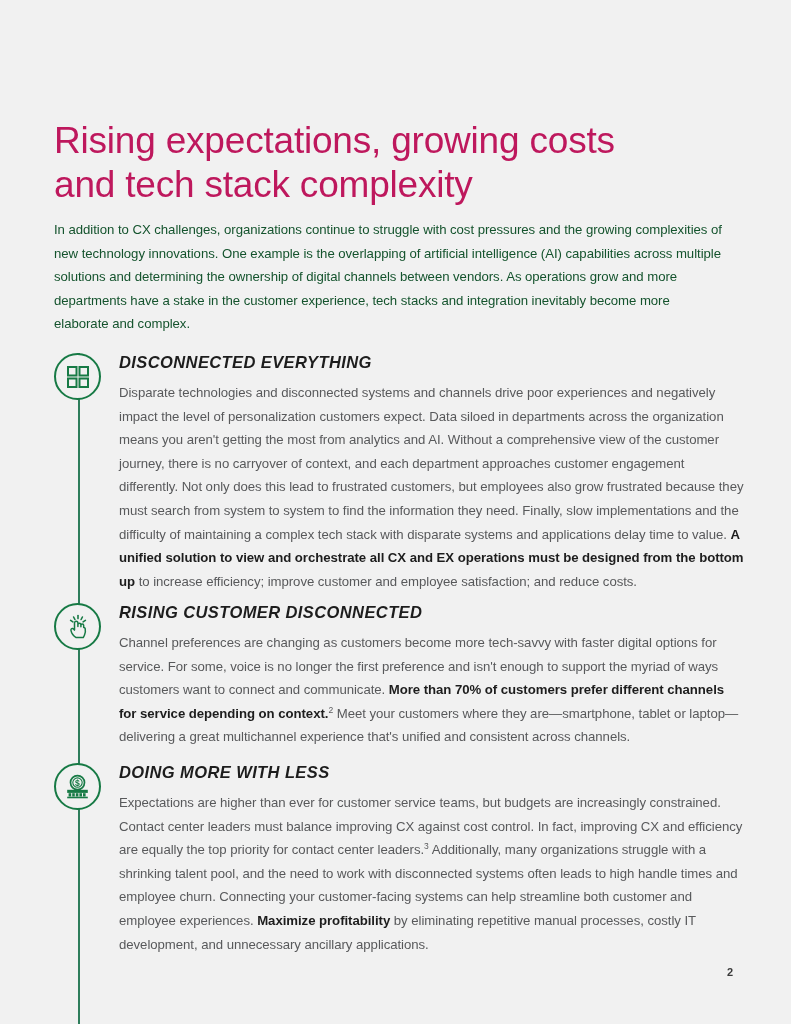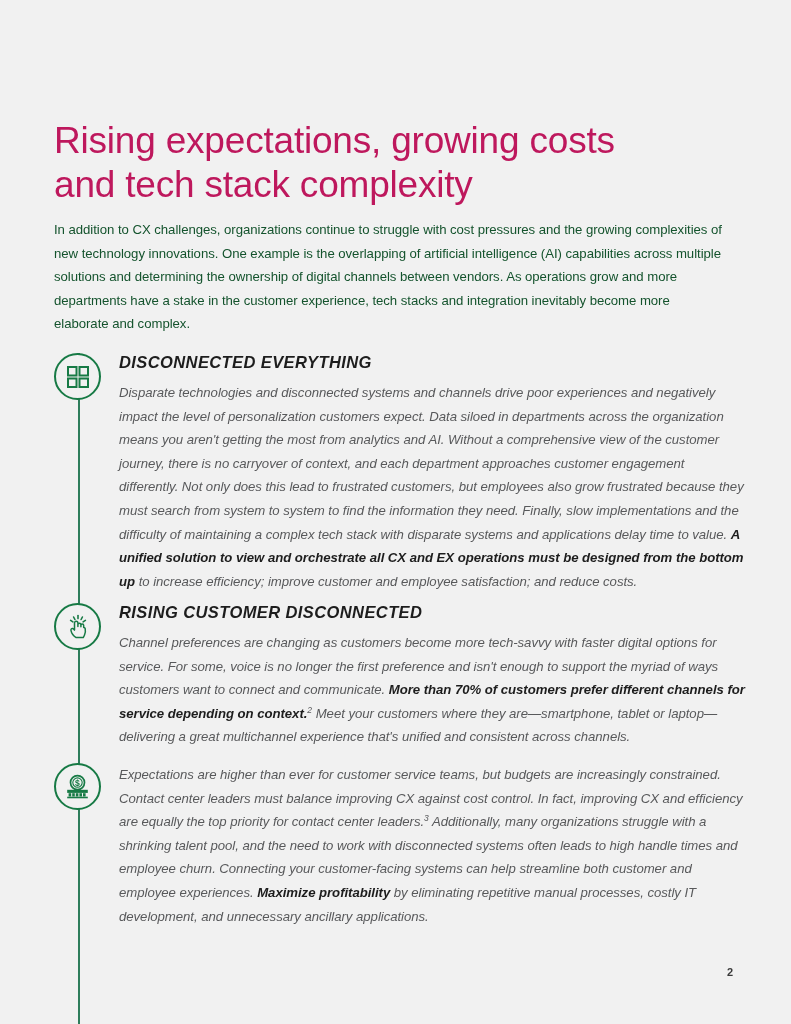--- a/index.html
+++ b/index.html
@@ -92,21 +92,20 @@
     letter-spacing: 0.4px;
     color: #1d1d1d;
     margin-bottom: 9px;
   }
 
   .sec-text {
     font-size: 13.2px;
     line-height: 23.6px;
     color: #58595b;
     letter-spacing: -0.05px;
-    font-style: italic;
   }
 
   .sec-text b { color: #1d1d1d; font-weight: 700; }
 
   sup {
     font-size: 8.5px;
     vertical-align: super;
     line-height: 0;
   }
 
@@ -177,19 +176,20 @@
           <rect x="4.6" y="20.2" width="2.6" height="3.3"></rect>
           <rect x="8.2" y="20.2" width="2.6" height="3.3"></rect>
           <rect x="11.8" y="20.2" width="2.6" height="3.3"></rect>
           <rect x="15.4" y="20.2" width="2.6" height="3.3"></rect>
           <rect x="19.0" y="20.2" width="2.6" height="3.3"></rect>
         </g>
         <rect x="3.2" y="23.7" width="20.6" height="1.6" fill="#177a45"></rect>
       </svg>
     </div>
     <div class="sec-body">
+      <div class="sec-heading">DOING MORE WITH LESS</div>
       <p class="sec-text"><span>Expectations are higher than ever for customer service teams, but budgets are increasingly constrained. Contact center leaders must balance improving CX against cost control. In fact, improving CX and efficiency are equally the top priority for contact center leaders.</span><sup>3</sup><span> Additionally, many organizations struggle with a shrinking talent pool, and the need to work with disconnected systems often leads to high handle times and employee churn. Connecting your customer-facing systems can help streamline both customer and employee experiences. </span><b>Maximize profitability</b><span> by eliminating repetitive manual processes, costly IT development, and unnecessary ancillary applications.</span></p>
     </div>
   </div>
 
   <div class="page-number">2</div>
 
 </div>
 
 </body></html>

